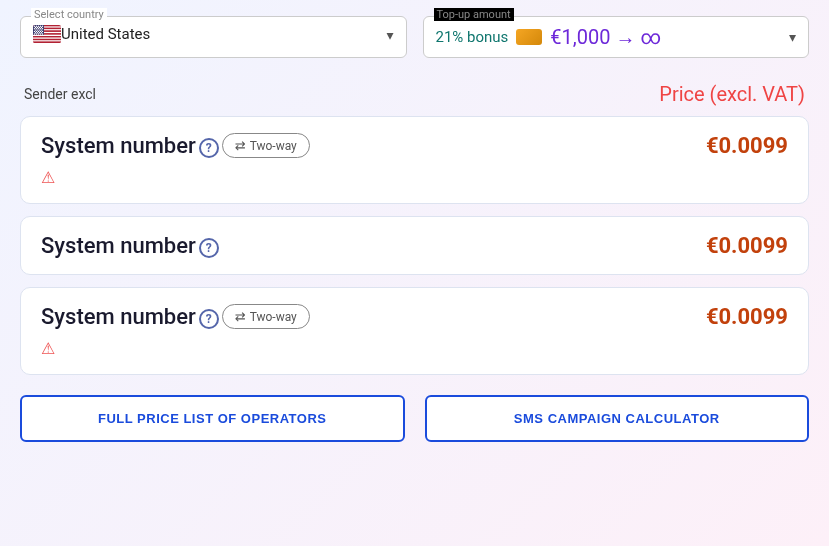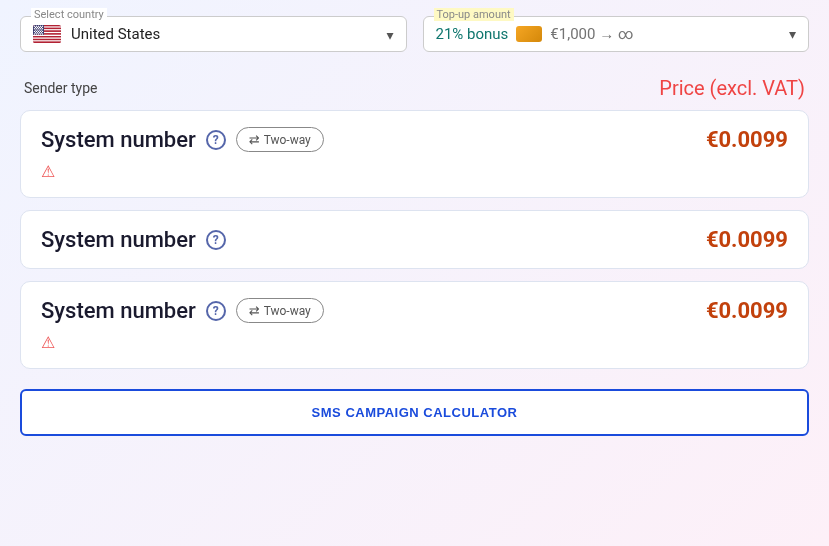--- a/index.html
+++ b/index.html
@@ -33,21 +33,20 @@
       left: 10px;
       background: #fff;
       font-size: 11px;
       color: #888;
       padding: 0 3px;
     }
 
     .select-inner {
       display: flex;
       align-items: flex-end;
-      gap: 10px;
       cursor: pointer;
     }
 
     .select-text {
       flex: 1;
       font-size: 15px;
       color: #222;
     }
 
     .chevron-icon {
@@ -61,21 +60,21 @@
       border: 1.5px solid #ccc;
       border-radius: 6px;
       padding: 8px 12px;
       background: #fff;
     }
 
     .topup-wrapper .field-label {
       position: absolute;
       top: -9px;
       left: 10px;
-      background: #fef9c3;
+      background: #000000;
       font-size: 11px;
       color: #888;
       padding: 0 3px;
     }
 
     .topup-inner {
       display: flex;
       align-items: center;
       gap: 8px;
       cursor: pointer;
@@ -88,22 +87,22 @@
 
     .credit-card-icon {
       width: 26px;
       height: 16px;
       background: linear-gradient(135deg, #f5a623 0%, #d4880a 100%);
       border-radius: 3px;
       display: inline-block;
     }
 
     .amount-text {
-      font-size: 15px;
-      color: #737373;
+      font-size: 20px;
+      color: #6d28d9;
     }
 
     .sender-header {
       display: flex;
       justify-content: space-between;
       align-items: center;
       margin-bottom: 10px;
       padding: 0 4px;
     }
 
@@ -126,22 +125,22 @@
     }
 
     .card-row {
       display: flex;
       align-items: center;
       justify-content: space-between;
     }
 
     .card-left {
       display: flex;
-      align-items: center;
-      gap: 10px;
+      align-items: flex-end;
+      gap: 3px;
     }
 
     .sender-type-label {
       font-size: 22px;
       font-weight: 500;
       color: #1a1a2e;
     }
 
     .help-icon {
       width: 20px;
@@ -294,21 +293,21 @@
       <span class="bonus-text">21% bonus</span>
       <span class="credit-card-icon"></span>
       <span class="amount-text">€1,000 → ∞</span>
       <span style="flex:1"></span>
       <span class="chevron-icon">▾</span>
     </div>
   </div>
 </div>
 
 <div class="sender-header">
-  <span class="sender-header-label">Sender type</span>
+  <span class="sender-header-label">Sender excl</span>
   <span class="price-header-label">Price (excl. VAT)</span>
 </div>
 
 <div id="cards-container">
     <div class="card">
       <div class="card-row">
         <div class="card-left">
           <span class="sender-type-label">System number</span>
           <div class="help-icon">?</div>
           <div class="two-way-badge">
@@ -345,14 +344,15 @@
         </div>
         <span class="price-value">€0.0099</span>
       </div>
       <div class="warning-row">
         <span class="warning-icon">⚠</span>
       </div>
     </div>
   </div>
 
 <div class="bottom-buttons">
+  <button class="outline-button">FULL PRICE LIST OF OPERATORS</button>
   <button class="outline-button">SMS CAMPAIGN CALCULATOR</button>
 </div>
 
 </body></html>

